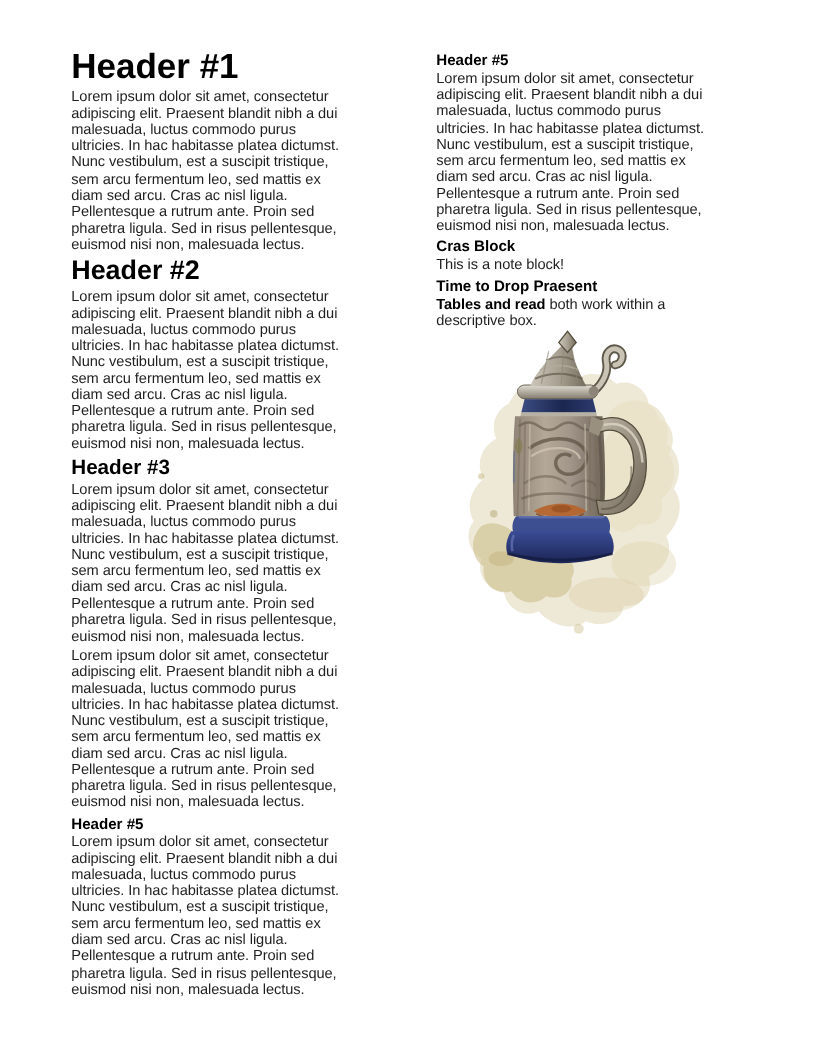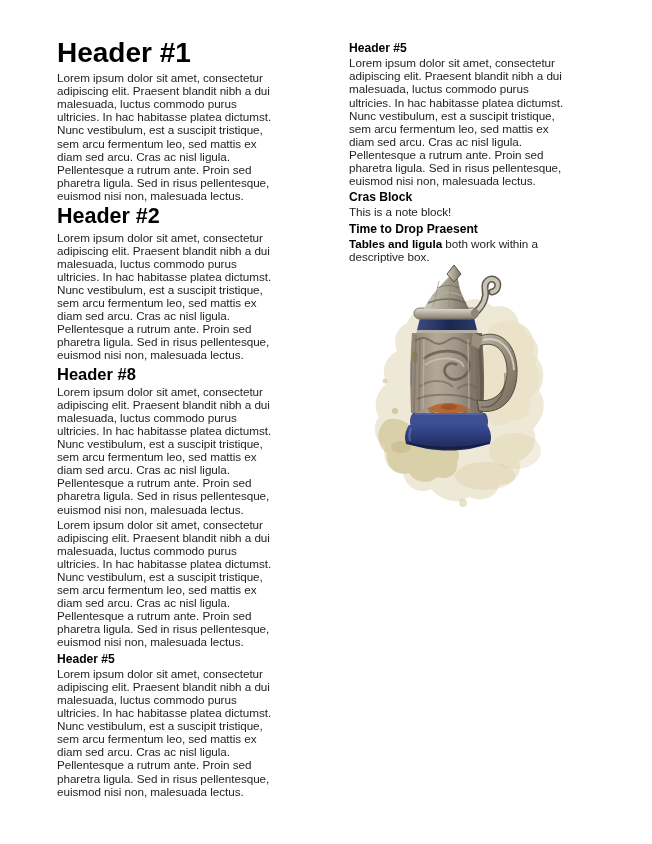--- a/index.html
+++ b/index.html
@@ -60,21 +60,21 @@
     <p class="body">Lorem ipsum dolor sit amet, consectetur
 adipiscing elit. Praesent blandit nibh a dui
 malesuada, luctus commodo purus
 ultricies. In hac habitasse platea dictumst.
 Nunc vestibulum, est a suscipit tristique,
 sem arcu fermentum leo, sed mattis ex
 diam sed arcu. Cras ac nisl ligula.
 Pellentesque a rutrum ante. Proin sed
 pharetra ligula. Sed in risus pellentesque,
 euismod nisi non, malesuada lectus.</p>
-    <h3>Header #8</h3>
+    <h3>Header #3</h3>
     <p class="body">Lorem ipsum dolor sit amet, consectetur
 adipiscing elit. Praesent blandit nibh a dui
 malesuada, luctus commodo purus
 ultricies. In hac habitasse platea dictumst.
 Nunc vestibulum, est a suscipit tristique,
 sem arcu fermentum leo, sed mattis ex
 diam sed arcu. Cras ac nisl ligula.
 Pellentesque a rutrum ante. Proin sed
 pharetra ligula. Sed in risus pellentesque,
 euismod nisi non, malesuada lectus.</p>
@@ -109,21 +109,21 @@
 ultricies. In hac habitasse platea dictumst.
 Nunc vestibulum, est a suscipit tristique,
 sem arcu fermentum leo, sed mattis ex
 diam sed arcu. Cras ac nisl ligula.
 Pellentesque a rutrum ante. Proin sed
 pharetra ligula. Sed in risus pellentesque,
 euismod nisi non, malesuada lectus.</p>
     <h5>Cras Block</h5>
     <p class="body">This is a note block!</p>
     <h5>Time to Drop Praesent</h5>
-    <p class="body tables-p"><strong>Tables and ligula</strong><span> both work within a
+    <p class="body tables-p"><strong>Tables and read</strong><span> both work within a
 descriptive box.</span></p>
 
     <figure class="stein" aria-label="Watercolor illustration of a ceramic beer stein with pewter lid, blue bands and handle on a tan paint splash">
       <svg width="185" height="250" viewBox="0 0 185 250">
         <defs>
           <linearGradient id="gLid" x1="0" y1="0" x2="1" y2="0">
             <stop offset="0" stop-color="#cdc8bc"></stop>
               <stop offset="0.55" stop-color="#a49d8e"></stop>
               <stop offset="1" stop-color="#746c5e"></stop>
           </linearGradient>

